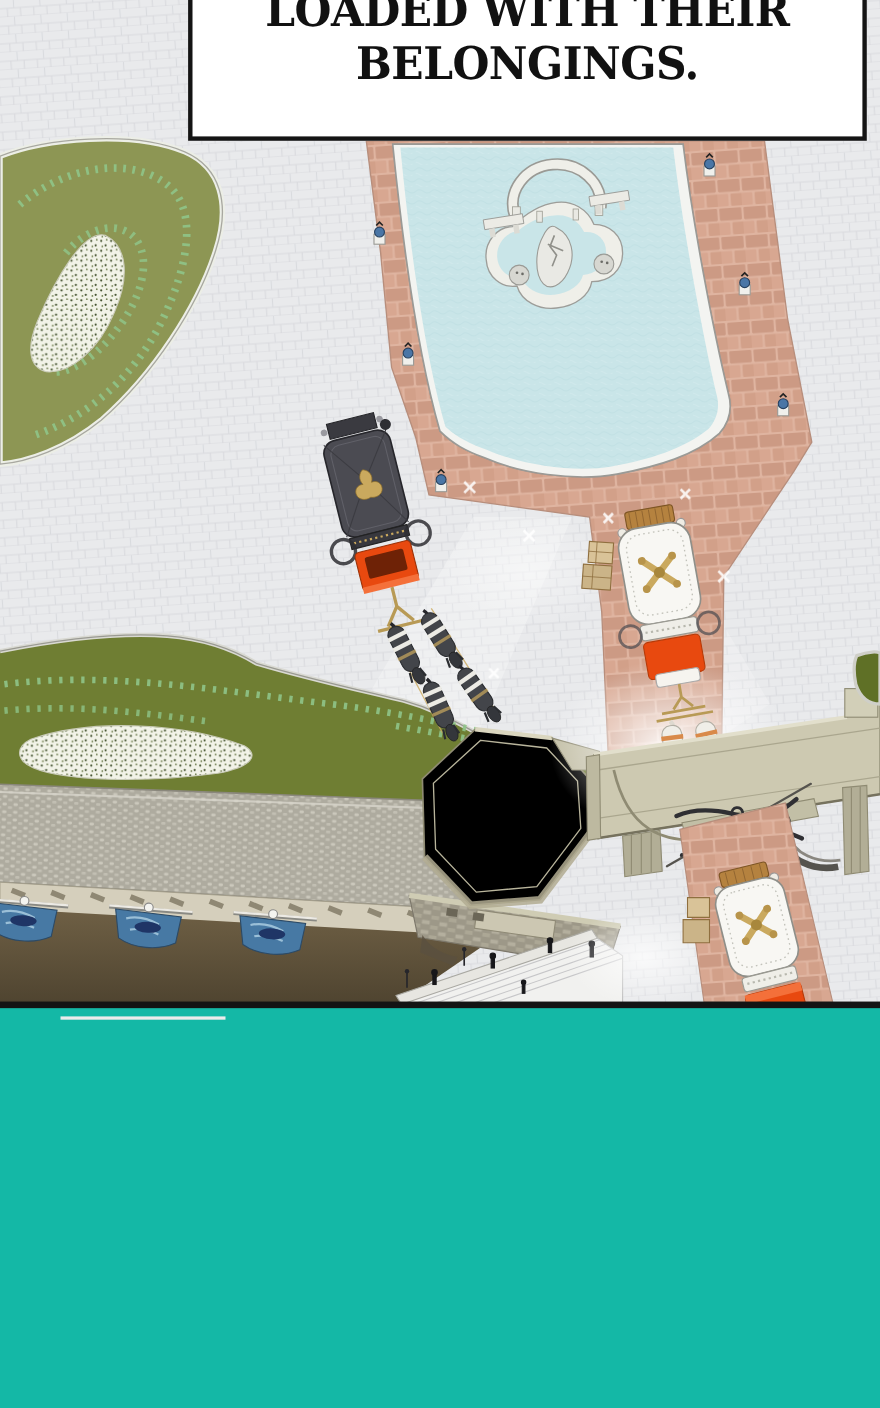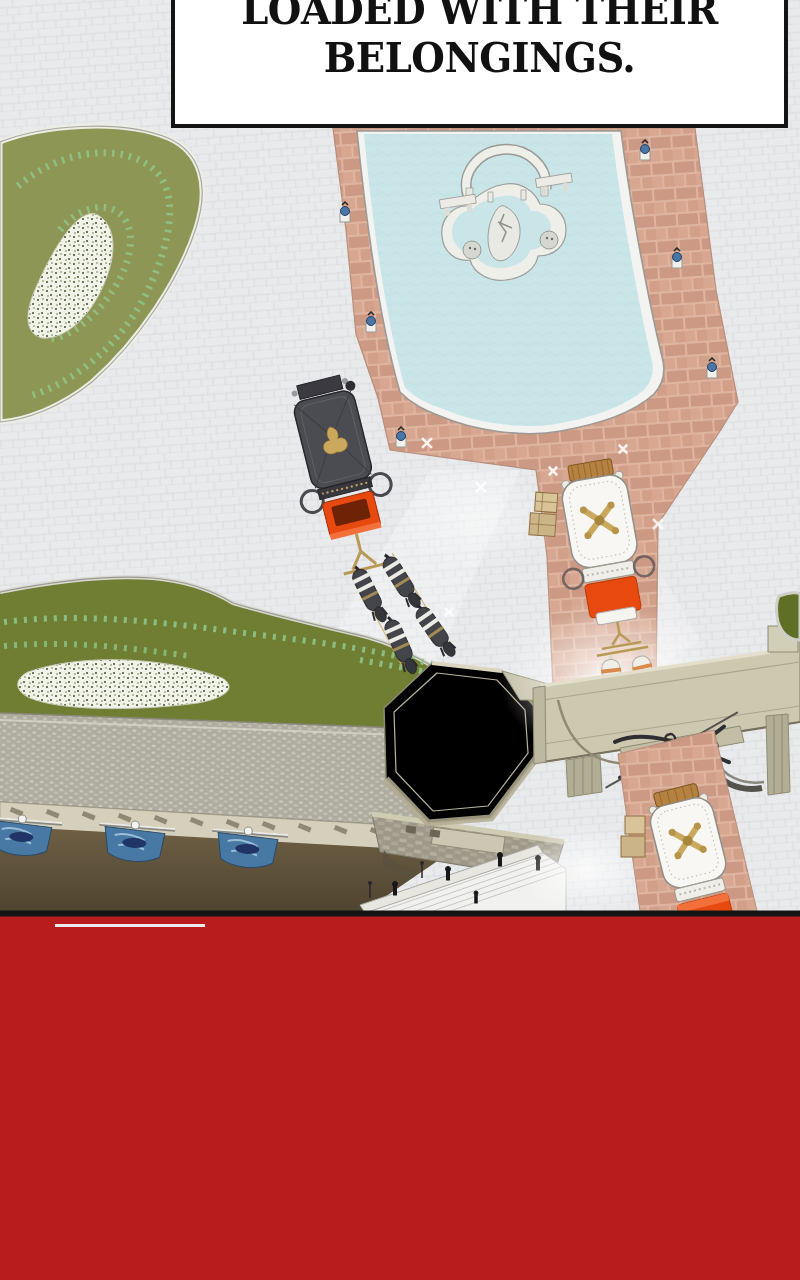--- a/index.html
+++ b/index.html
@@ -1,16 +1,16 @@
 <!DOCTYPE html>
 <html><head>
 <meta charset="utf-8">
 <style>
   html,body{margin:0;padding:0;background:#ffffff;}
-  .page{position:relative;width:800px;height:1280px;overflow:hidden;background:#b91c1c;
+  .page{position:relative;width:800px;height:1280px;overflow:hidden;background:#14b8a6;
         font-family:"Liberation Sans",sans-serif;}
   .scene-svg{position:absolute;left:0;top:0;}
   .caption-box{
     position:absolute;left:171px;top:-68px;width:617px;height:196px;
     background:#ffffff;border:4px solid #141414;box-sizing:border-box;
     display:flex;flex-direction:column;justify-content:flex-start;
     padding-top:50px;z-index:5;
   }
   .caption-line{
     display:block;text-align:center;

